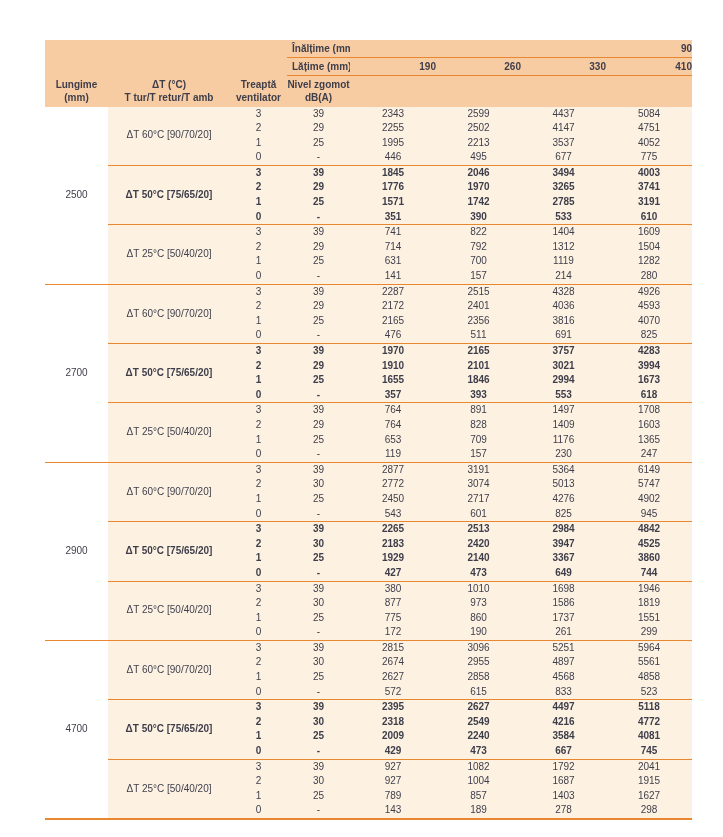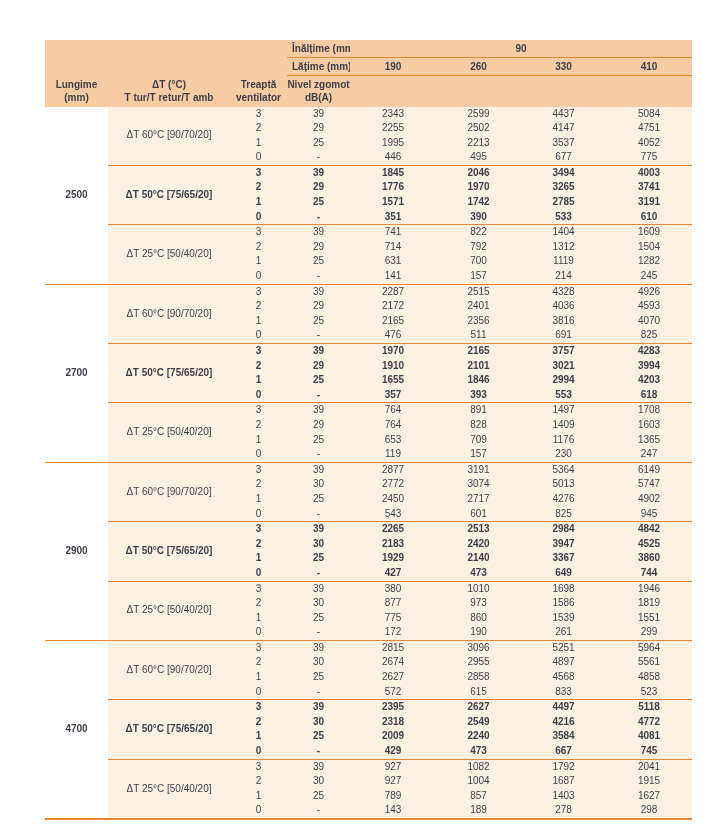--- a/index.html
+++ b/index.html
@@ -32,26 +32,26 @@
     vertical-align:middle;
     background:var(--cream);
     overflow:hidden;
     white-space:nowrap;
   }
   thead td{
     background:var(--band);
     font-weight:700;
   }
   tr.hrow-thin td{height:17px;line-height:17px;}
-  td.h-underline{border-bottom:1.5px solid var(--line);}
+  td.h-underline{border-bottom:1.5px solid var(--line);text-align:right;}
   tr.hrow-cols td{height:31px;line-height:13px;vertical-align:middle;text-align:center;}
   td.h-label{text-align:left;padding-left:5px;}
   tbody tr{height:14.6px;}
   tbody td{line-height:14.6px;}
-  td.lungime-cell{background:var(--white);font-weight:700;}
+  td.lungime-cell{background:var(--white);font-weight:400;}
   tr.bold td{font-weight:700;}
   tr.group-sep td{border-top:1.5px solid var(--line);}
   tr.block-sep td{border-top:1.5px solid var(--line);}
 </style>
 </head>
 <body>
 
 <table class="spec">
   <colgroup>
     <col style="width:63px">
@@ -189,21 +189,21 @@
         <td>700</td>
         <td>1119</td>
         <td>1282</td>
       </tr>
       <tr>
         <td>0</td>
         <td>-</td>
         <td>141</td>
         <td>157</td>
         <td>214</td>
-        <td>245</td>
+        <td>280</td>
       </tr>
       <tr class="block-sep">
         <td rowspan="12" class="lungime-cell">2700</td>
         <td rowspan="4" class="delta-cell">ΔT 60°C [90/70/20]</td>
         <td>3</td>
         <td>39</td>
         <td>2287</td>
         <td>2515</td>
         <td>4328</td>
         <td>4926</td>
@@ -248,21 +248,21 @@
         <td>2101</td>
         <td>3021</td>
         <td>3994</td>
       </tr>
       <tr class="bold">
         <td>1</td>
         <td>25</td>
         <td>1655</td>
         <td>1846</td>
         <td>2994</td>
-        <td>4203</td>
+        <td>1673</td>
       </tr>
       <tr class="bold">
         <td>0</td>
         <td>-</td>
         <td>357</td>
         <td>393</td>
         <td>553</td>
         <td>618</td>
       </tr>
       <tr class="group-sep">
@@ -380,21 +380,21 @@
         <td>877</td>
         <td>973</td>
         <td>1586</td>
         <td>1819</td>
       </tr>
       <tr>
         <td>1</td>
         <td>25</td>
         <td>775</td>
         <td>860</td>
-        <td>1539</td>
+        <td>1737</td>
         <td>1551</td>
       </tr>
       <tr>
         <td>0</td>
         <td>-</td>
         <td>172</td>
         <td>190</td>
         <td>261</td>
         <td>299</td>
       </tr>

